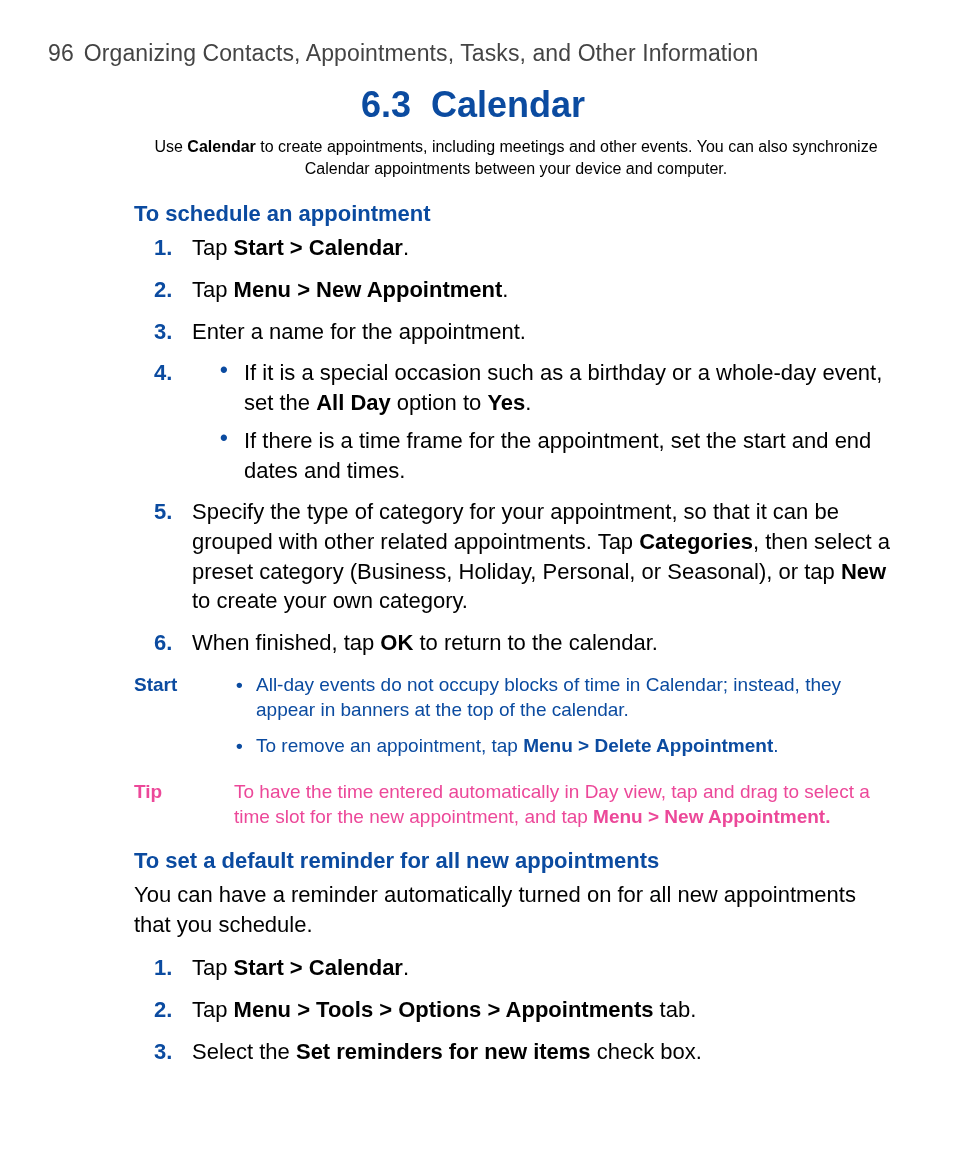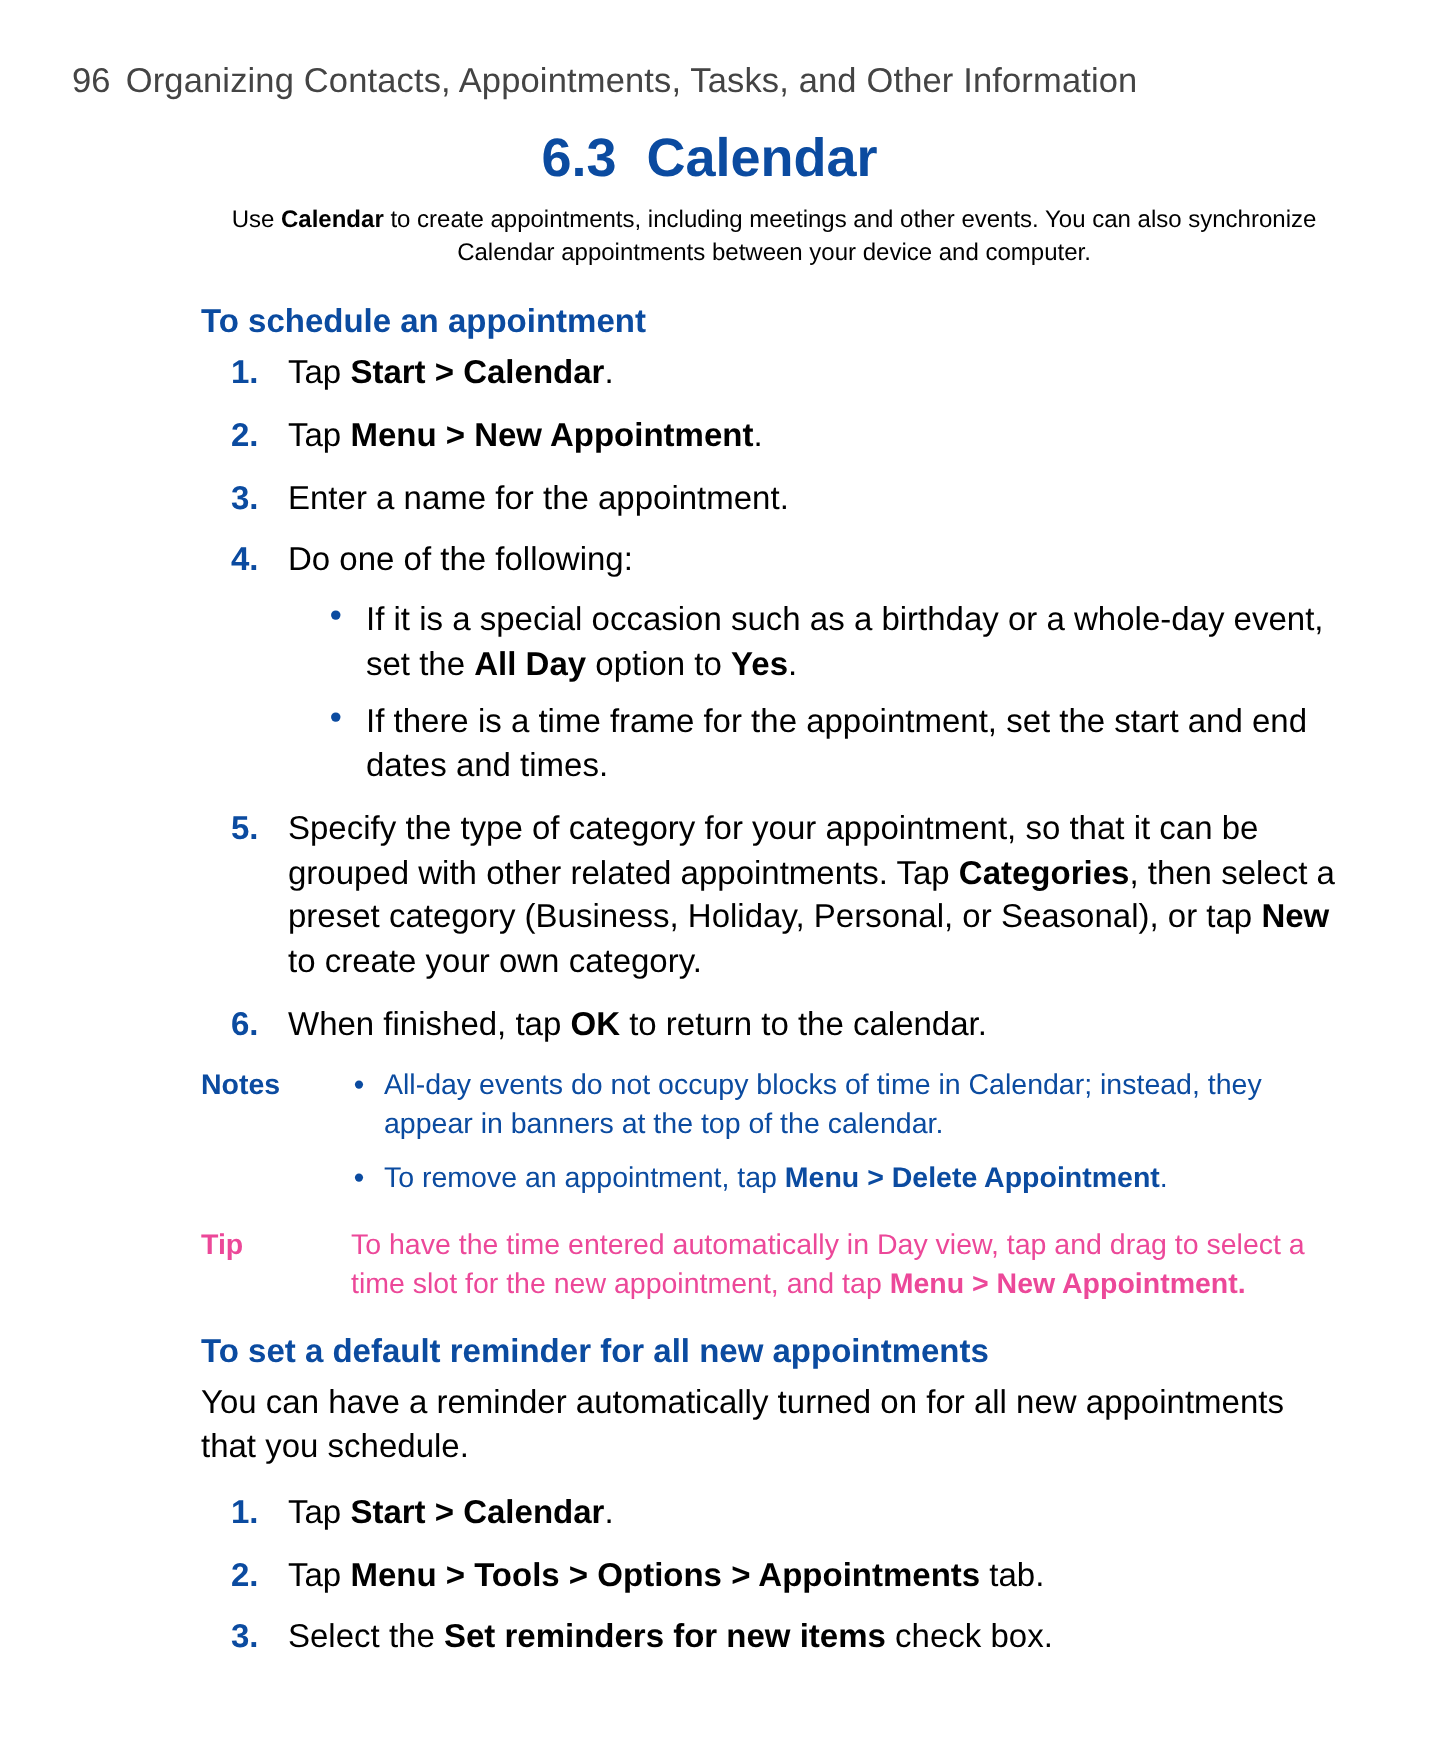--- a/index.html
+++ b/index.html
@@ -198,21 +198,20 @@
       <li>
         <span class="num">2.</span>
         <span>Tap </span><b>Menu &gt; New Appointment</b><span>.</span>
       </li>
       <li>
         <span class="num">3.</span>
         <span>Enter a name for the appointment.</span>
       </li>
       <li>
         <span class="num">4.</span>
-        <span>Do one of the following:</span>
         <ul class="sub">
           <li>
             <span class="dot">•</span>
             <span>If it is a special occasion such as a birthday or a whole-day event, set the </span><b>All Day</b><span> option to </span><b>Yes</b><span>.</span>
           </li>
           <li>
             <span class="dot">•</span>
             <span>If there is a time frame for the appointment, set the start and end dates and times.</span>
           </li>
         </ul>
@@ -221,21 +220,21 @@
         <span class="num">5.</span>
         <span>Specify the type of category for your appointment, so that it can be grouped with other related appointments. Tap </span><b>Categories</b><span>, then select a preset category (Business, Holiday, Personal, or Seasonal), or tap </span><b>New</b><span> to create your own category.</span>
       </li>
       <li>
         <span class="num">6.</span>
         <span>When finished, tap </span><b>OK</b><span> to return to the calendar.</span>
       </li>
     </ol>
 
     <div class="notes-block">
-      <div class="label">Notes</div>
+      <div class="label">Start</div>
       <div class="content">
         <ul class="notes-list">
           <li>
             <span class="ndot">•</span>
             <span>All-day events do not occupy blocks of time in Calendar; instead, they appear in banners at the top of the calendar.</span>
           </li>
           <li>
             <span class="ndot">•</span>
             <span>To remove an appointment, tap </span><b>Menu &gt; Delete Appointment</b><span>.</span>
           </li>

